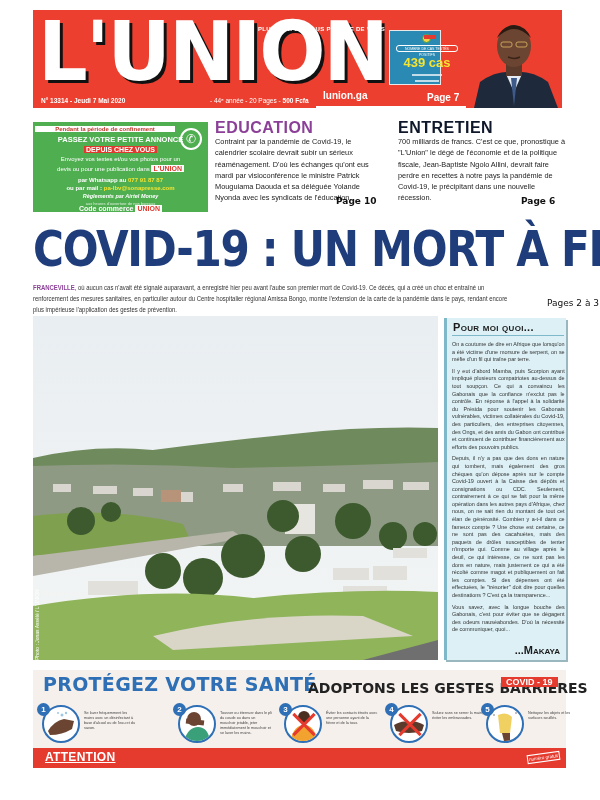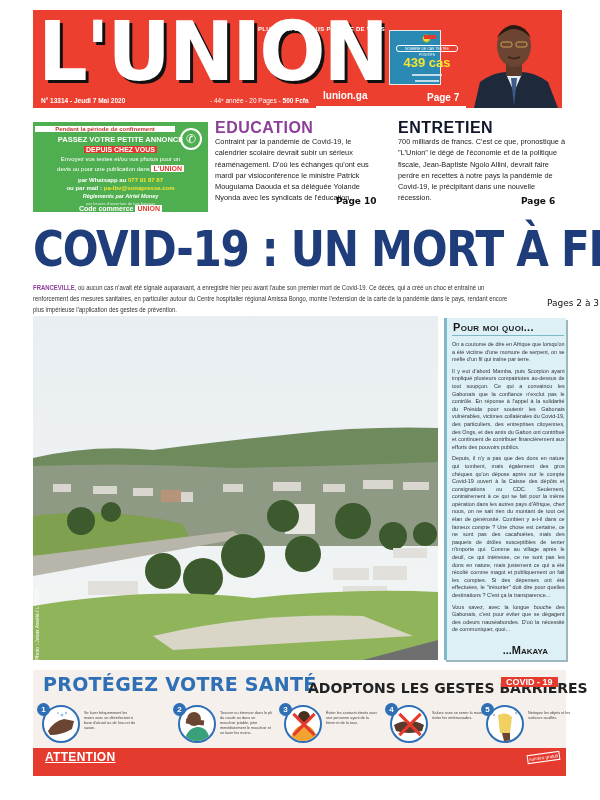--- a/index.html
+++ b/index.html
@@ -148,21 +148,21 @@
     font-variant: small-caps; letter-spacing: 0.3px;
   }
   .col-rule { position: absolute; left: 5px; top: 17px; width: 112px; height: 1px; background: #7fb8c9; }
   .col-text {
     position: absolute; left: 5px; top: 22px; width: 128px;
     font-size: 6.2px; line-height: 7.6px; color: #333; text-align: justify;
     transform: scaleX(0.88); transform-origin: left top;
   }
   .col-text p { margin-bottom: 4px; }
   .col-sign {
-    position: absolute; right: 18px; bottom: 4px; font-weight: bold; font-size: 11px; color: #1a1a1a;
+    position: absolute; right: 6px; bottom: 4px; font-weight: bold; font-size: 11px; color: #1a1a1a;
     font-variant: small-caps;
   }
 
   
   .health {
     position: absolute; left: 33px; top: 670px; width: 533px; height: 78px; background: #f5f0ec;
   }
   .health-title {
     position: absolute; left: 10px; top: 3px; font-family: "DejaVu Sans", sans-serif; font-weight: bold;
     font-size: 19px; color: #2e6fb5; letter-spacing: 0.3px; white-space: nowrap;
@@ -187,21 +187,21 @@
   .g-text {
     position: absolute; left: 47px; top: 8px; width: 52px; font-size: 3.8px; line-height: 5px; color: #444;
   }
   .g-cross::before, .g-cross::after {
     content: ""; position: absolute; left: 3px; top: 16px; width: 30px; height: 3px; background: #e53a2e;
   }
   .g-cross::before { transform: rotate(45deg); }
   .g-cross::after { transform: rotate(-45deg); }
 
   .attention {
-    position: absolute; left: 33px; top: 748px; width: 533px; height: 28px; background: #e53a2e;
+    position: absolute; left: 33px; top: 748px; width: 533px; height: 20px; background: #e53a2e;
   }
   .att-label {
     position: absolute; left: 12px; top: 2px; font-weight: bold; font-size: 12px; color: #fff;
     text-decoration: underline; letter-spacing: 0.3px;
   }
   .att-text {
     position: absolute; left: 98px; top: 5px; font-weight: bold; font-size: 7.6px; color: #fff; white-space: nowrap;
   }
   .att-stamp {
     position: absolute; left: 494px; top: 5px; font-size: 4.5px; color: #fff; border: 0.5px solid #fff;

